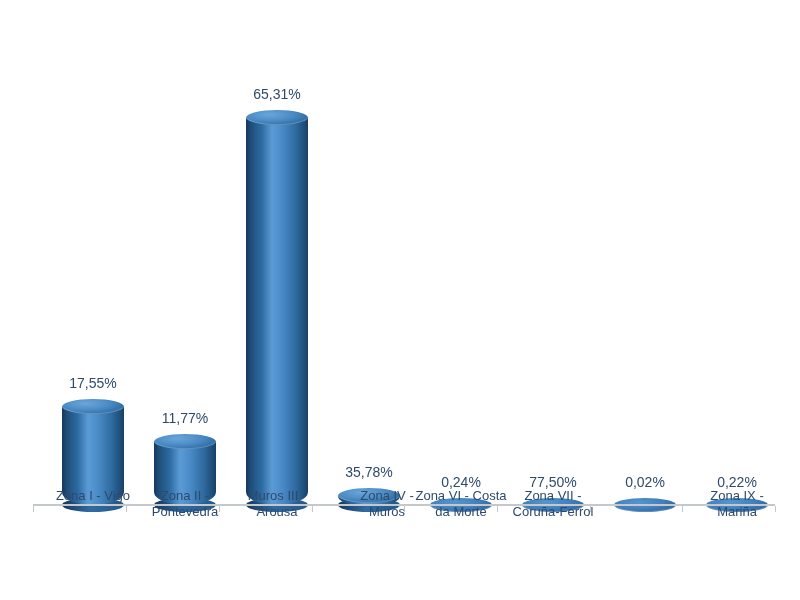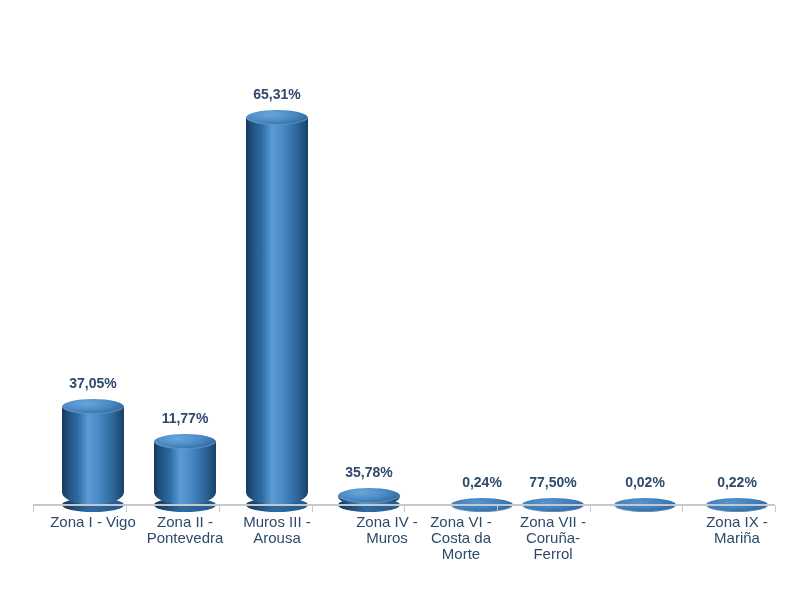--- a/index.html
+++ b/index.html
@@ -46,21 +46,20 @@
     height: 6px;
     background: #c3c8cc;
   }
 
   
   .bar-slot {
     position: absolute;
     bottom: 95px;           
     width: 92px;
     height: 440px;
-    font-weight: bold;
   }
   .bar-wrap {
     position: absolute;
     left: 50%;
     bottom: 0;
     transform: translateX(-50%);
     width: 62px;
   }
 
   .cyl {
@@ -118,37 +117,37 @@
     width: 92px;
     text-align: center;
     font-size: 14px;
     color: #2e4a6b;
     white-space: nowrap;
   }
 
   
   .cat-label {
     position: absolute;
-    top: 514px;
+    top: 488px;
     width: 92px;
     text-align: center;
-    font-size: 15px;
+    font-size: 13px;
     line-height: 16px;
     color: #2e4a6b;
   }
 </style>
 </head>
 <body>
 
 <div id="chart-area">
 
   <div id="plot">
 
     <div class="bar-slot" style="left:47px;">
-      <div class="value-label" style="bottom: 114px; top: auto;">37,05%</div>
+      <div class="value-label" style="bottom: 114px; top: auto;">17,55%</div>
       <div class="bar-wrap">
         <div class="cyl" style="height: 106px;">
           <div class="cyl-bottom" style="display: block;"></div>
           <div class="cyl-body" style="height: 98.5px;"></div>
           <div class="cyl-top" style="bottom: 91px; height: 15px;"></div>
         </div>
       </div>
     </div>
 
     <div class="bar-slot" style="left:139px;">
@@ -177,21 +176,21 @@
       <div class="value-label" style="bottom: 25px; top: auto;">35,78%</div>
       <div class="bar-wrap">
         <div class="cyl" style="height: 17px;">
           <div class="cyl-bottom" style="display: block;"></div>
           <div class="cyl-body" style="height: 9.5px;"></div>
           <div class="cyl-top" style="bottom: 2px; height: 15px;"></div>
         </div>
       </div>
     </div>
 
-    <div class="bar-slot" style="left:436px;">
+    <div class="bar-slot" style="left:415px;">
       <div class="value-label" style="bottom: 15px; top: auto;">0,24%</div>
       <div class="bar-wrap">
         <div class="cyl flat" style="height: 7px;">
 
           <div class="cyl-body" style="height: 0px;"></div>
           <div class="cyl-top" style="bottom: -7px; height: 14px;"></div>
         </div>
       </div>
     </div>
 

